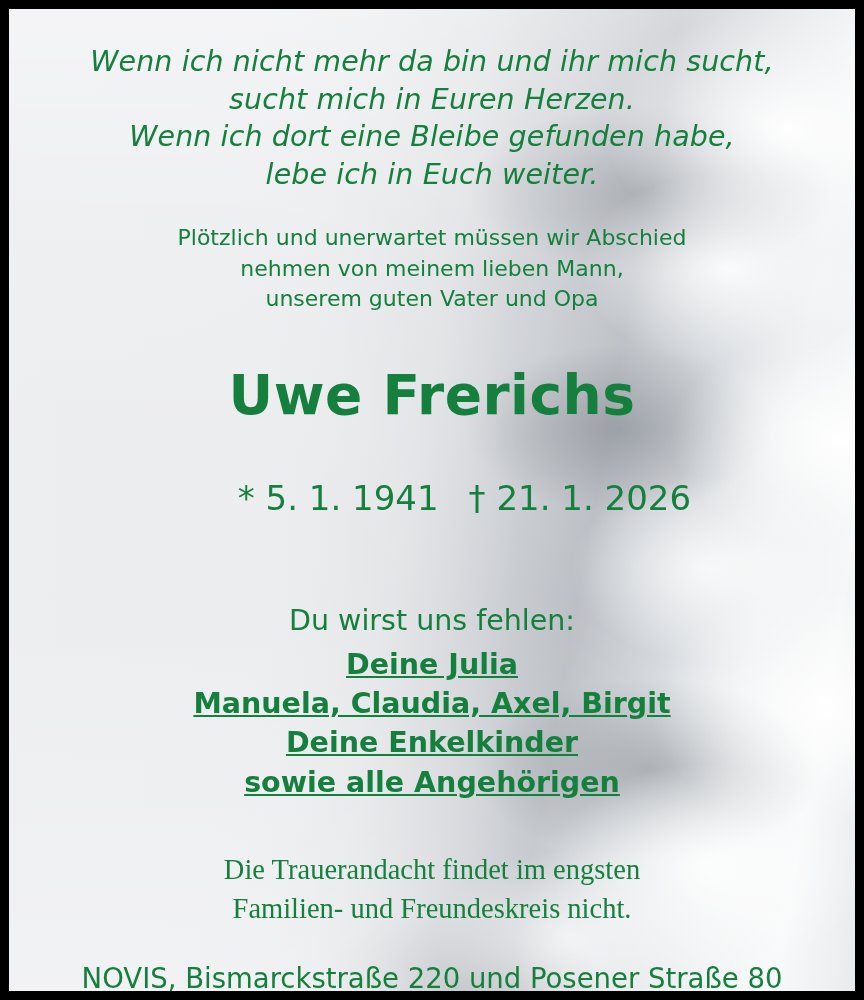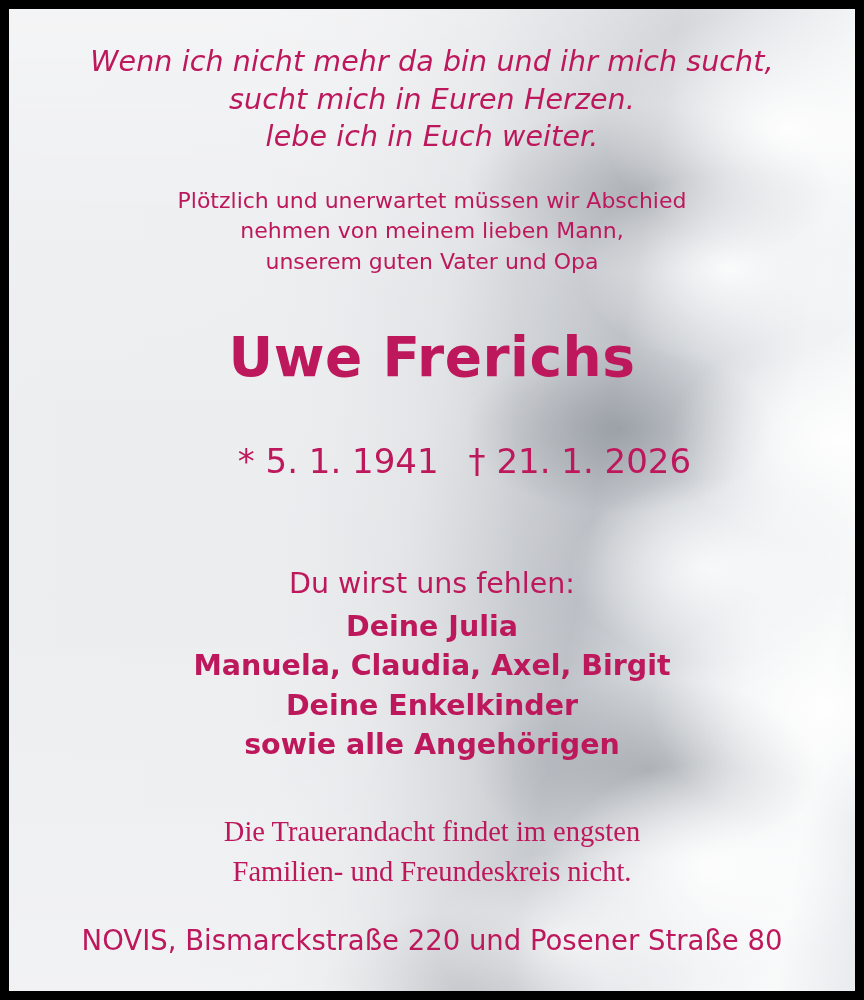--- a/index.html
+++ b/index.html
@@ -59,21 +59,21 @@
     background:
       linear-gradient(180deg, rgba(255,255,255,0.42) 0%, rgba(255,255,255,0.10) 28%, rgba(255,255,255,0.05) 60%, rgba(255,255,255,0.30) 100%),
       linear-gradient(90deg, rgba(236,237,239,0.96) 0%, rgba(236,237,239,0.9) 30%, rgba(236,237,239,0.35) 47%, rgba(236,237,239,0.0) 60%);
   }
 
   .content {
     position: relative;
     z-index: 2;
     padding: 34px 30px 0 30px;
     text-align: center;
-    color: #be185d;
+    color: #15803d;
   }
 
   .verse {
     font-style: italic;
     font-size: 28.5px;
     line-height: 1.32;
     letter-spacing: 0.1px;
     margin: 0 0 8px 0;
   }
   .verse .vline { display: block; white-space: pre; }
@@ -105,21 +105,21 @@
     font-size: 28.5px;
     margin: 44px 0 0 0;
     line-height: 1.35;
   }
   .mourners {
     font-size: 28.5px;
     font-weight: bold;
     line-height: 1.38;
     margin: 4px 0 0 0;
   }
-  .mourners .mline { display: block; white-space: pre; }
+  .mourners .mline { display: block; white-space: pre; text-decoration: underline; }
 
   .service {
     font-size: 28.5px;
     line-height: 1.38;
     margin: 48px 0 0 0;
   }
   .service .sline { display: block; white-space: pre; font-family: Liberation Serif, serif; }
 
   .funeral-home {
     font-size: 27.5px;
@@ -133,20 +133,21 @@
 
 <div class="obituary">
   <div class="sky-bg"></div>
   <div class="sky-veil"></div>
 
   <div class="content">
 
     <div class="verse">
       <span class="vline">Wenn ich nicht mehr da bin und ihr mich sucht,</span>
       <span class="vline">sucht mich in Euren Herzen.</span>
+      <span class="vline">Wenn ich dort eine Bleibe gefunden habe,</span>
       <span class="vline">lebe ich in Euch weiter.</span>
     </div>
 
     <div class="intro">
       <span class="iline">Plötzlich und unerwartet müssen wir Abschied</span>
       <span class="iline">nehmen von meinem lieben Mann,</span>
       <span class="iline">unserem guten Vater und Opa</span>
     </div>
 
     <div class="name">Uwe Frerichs</div>

